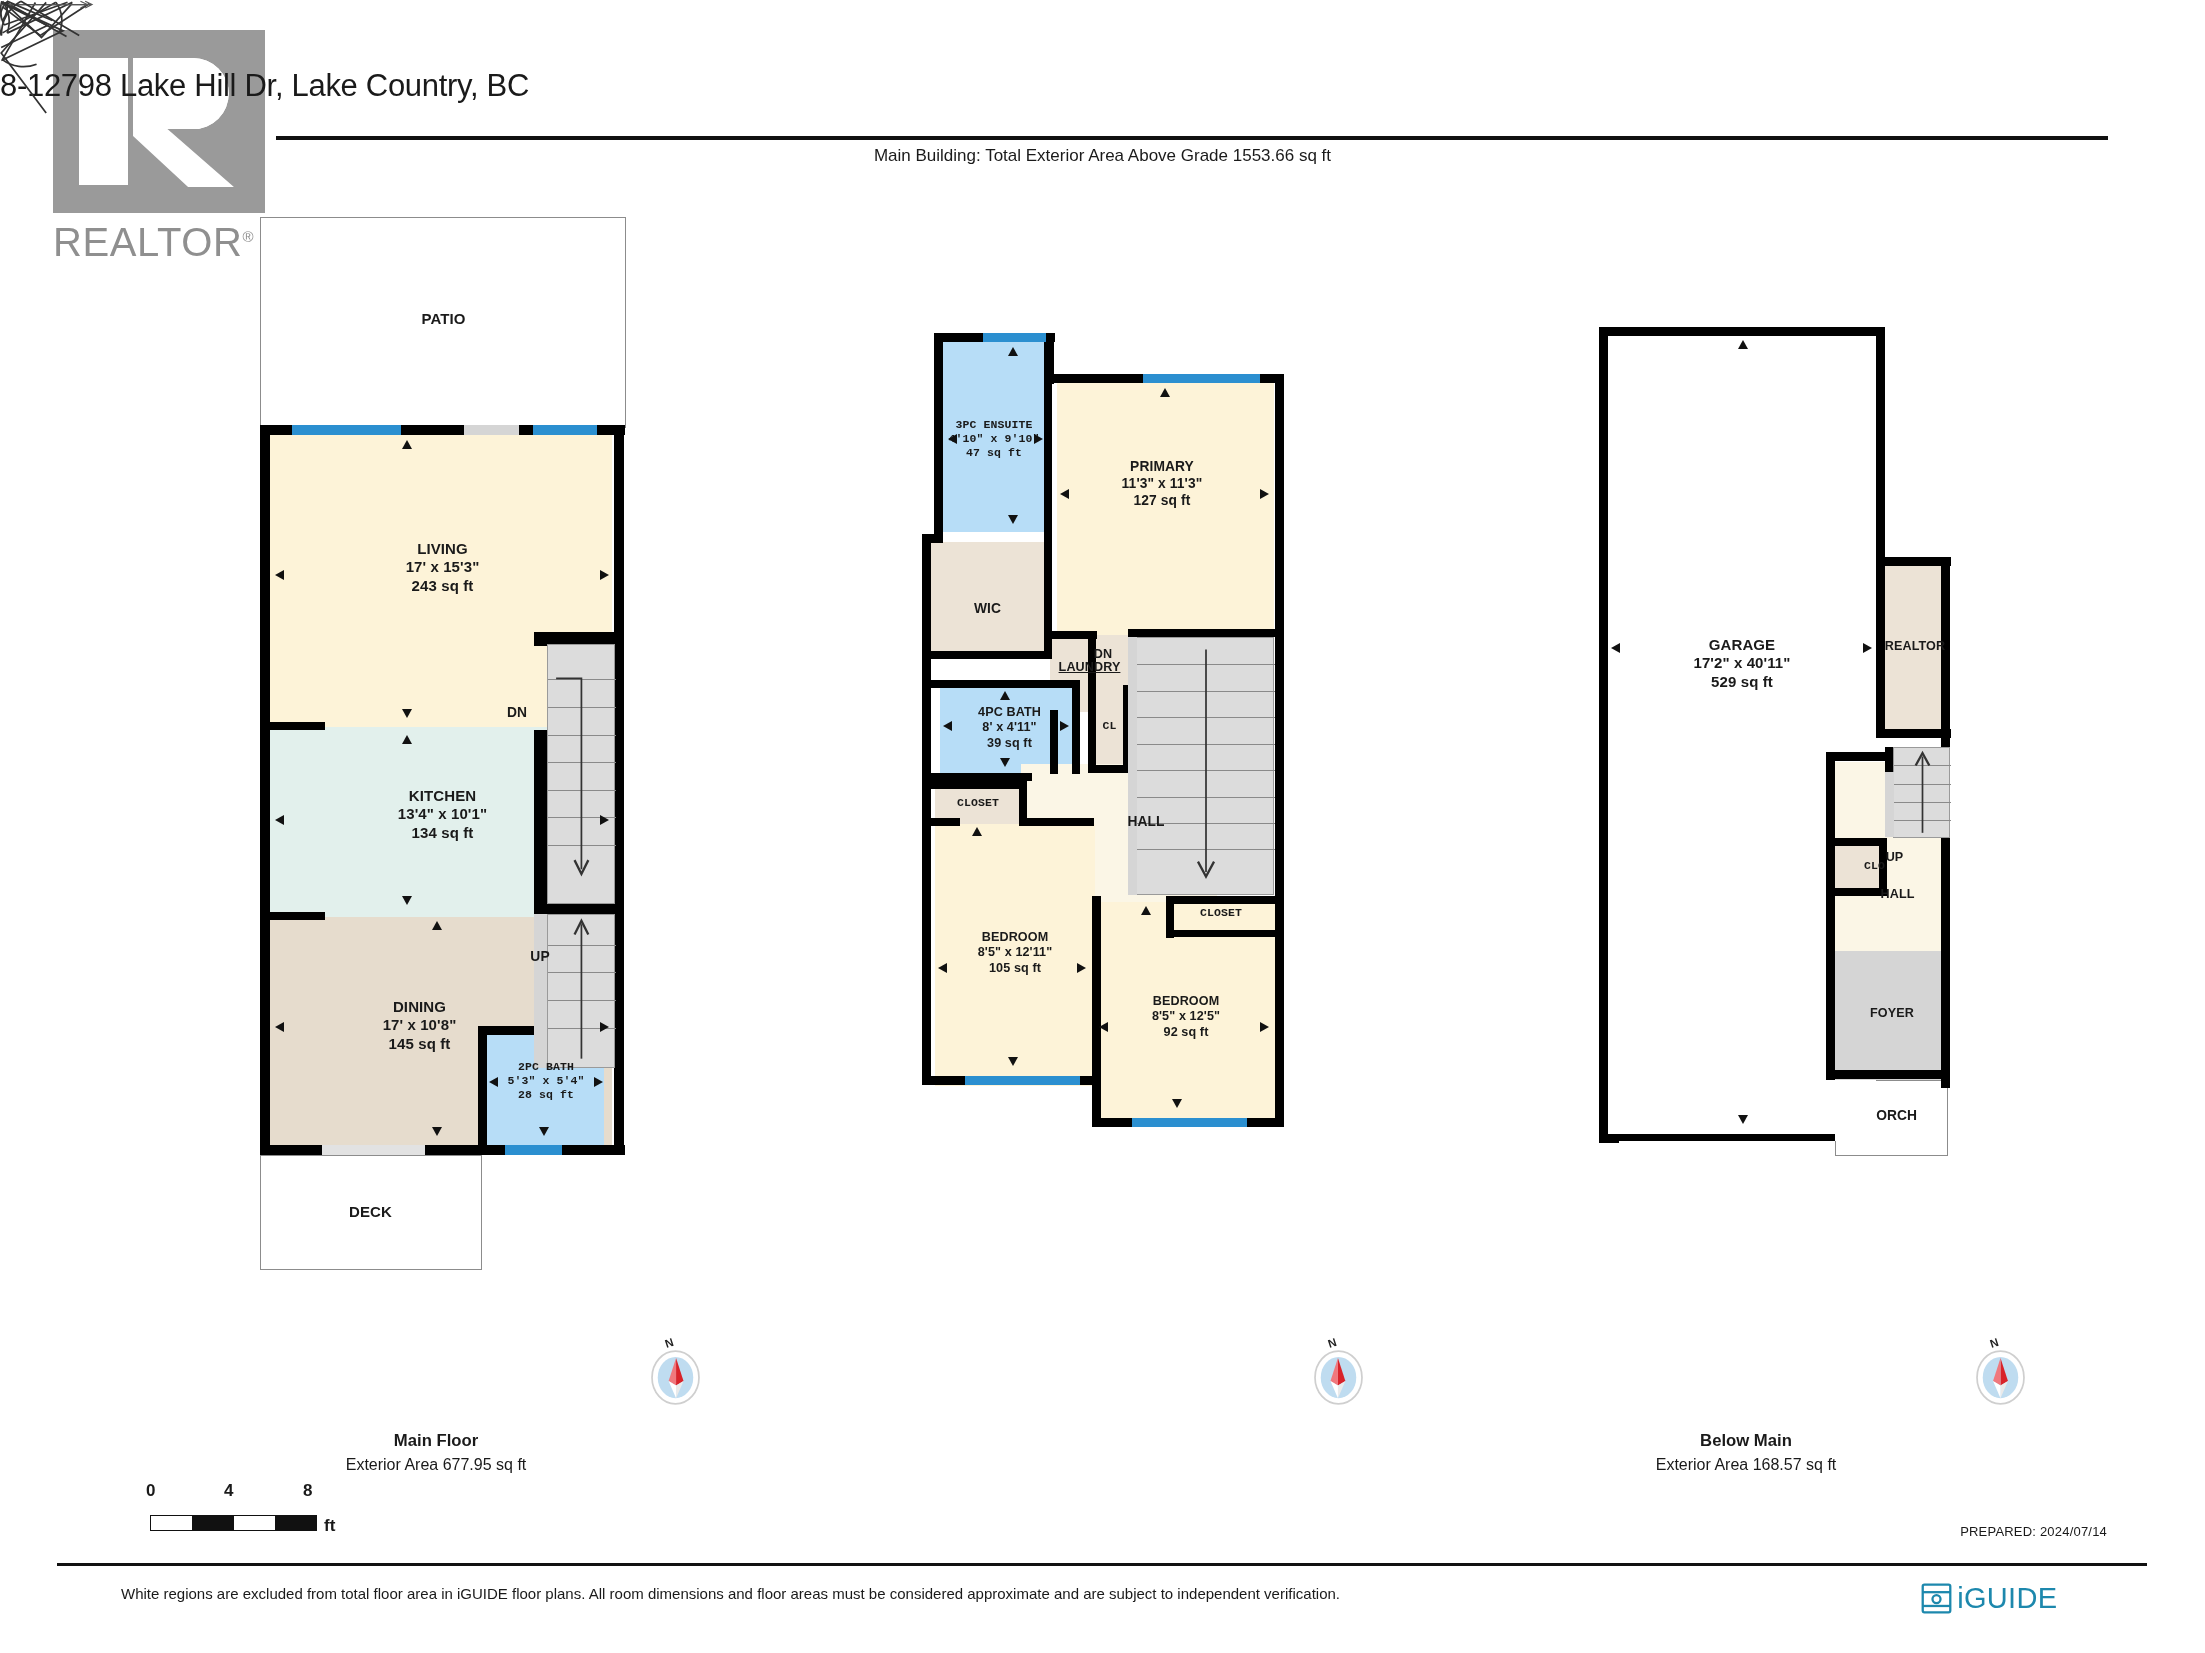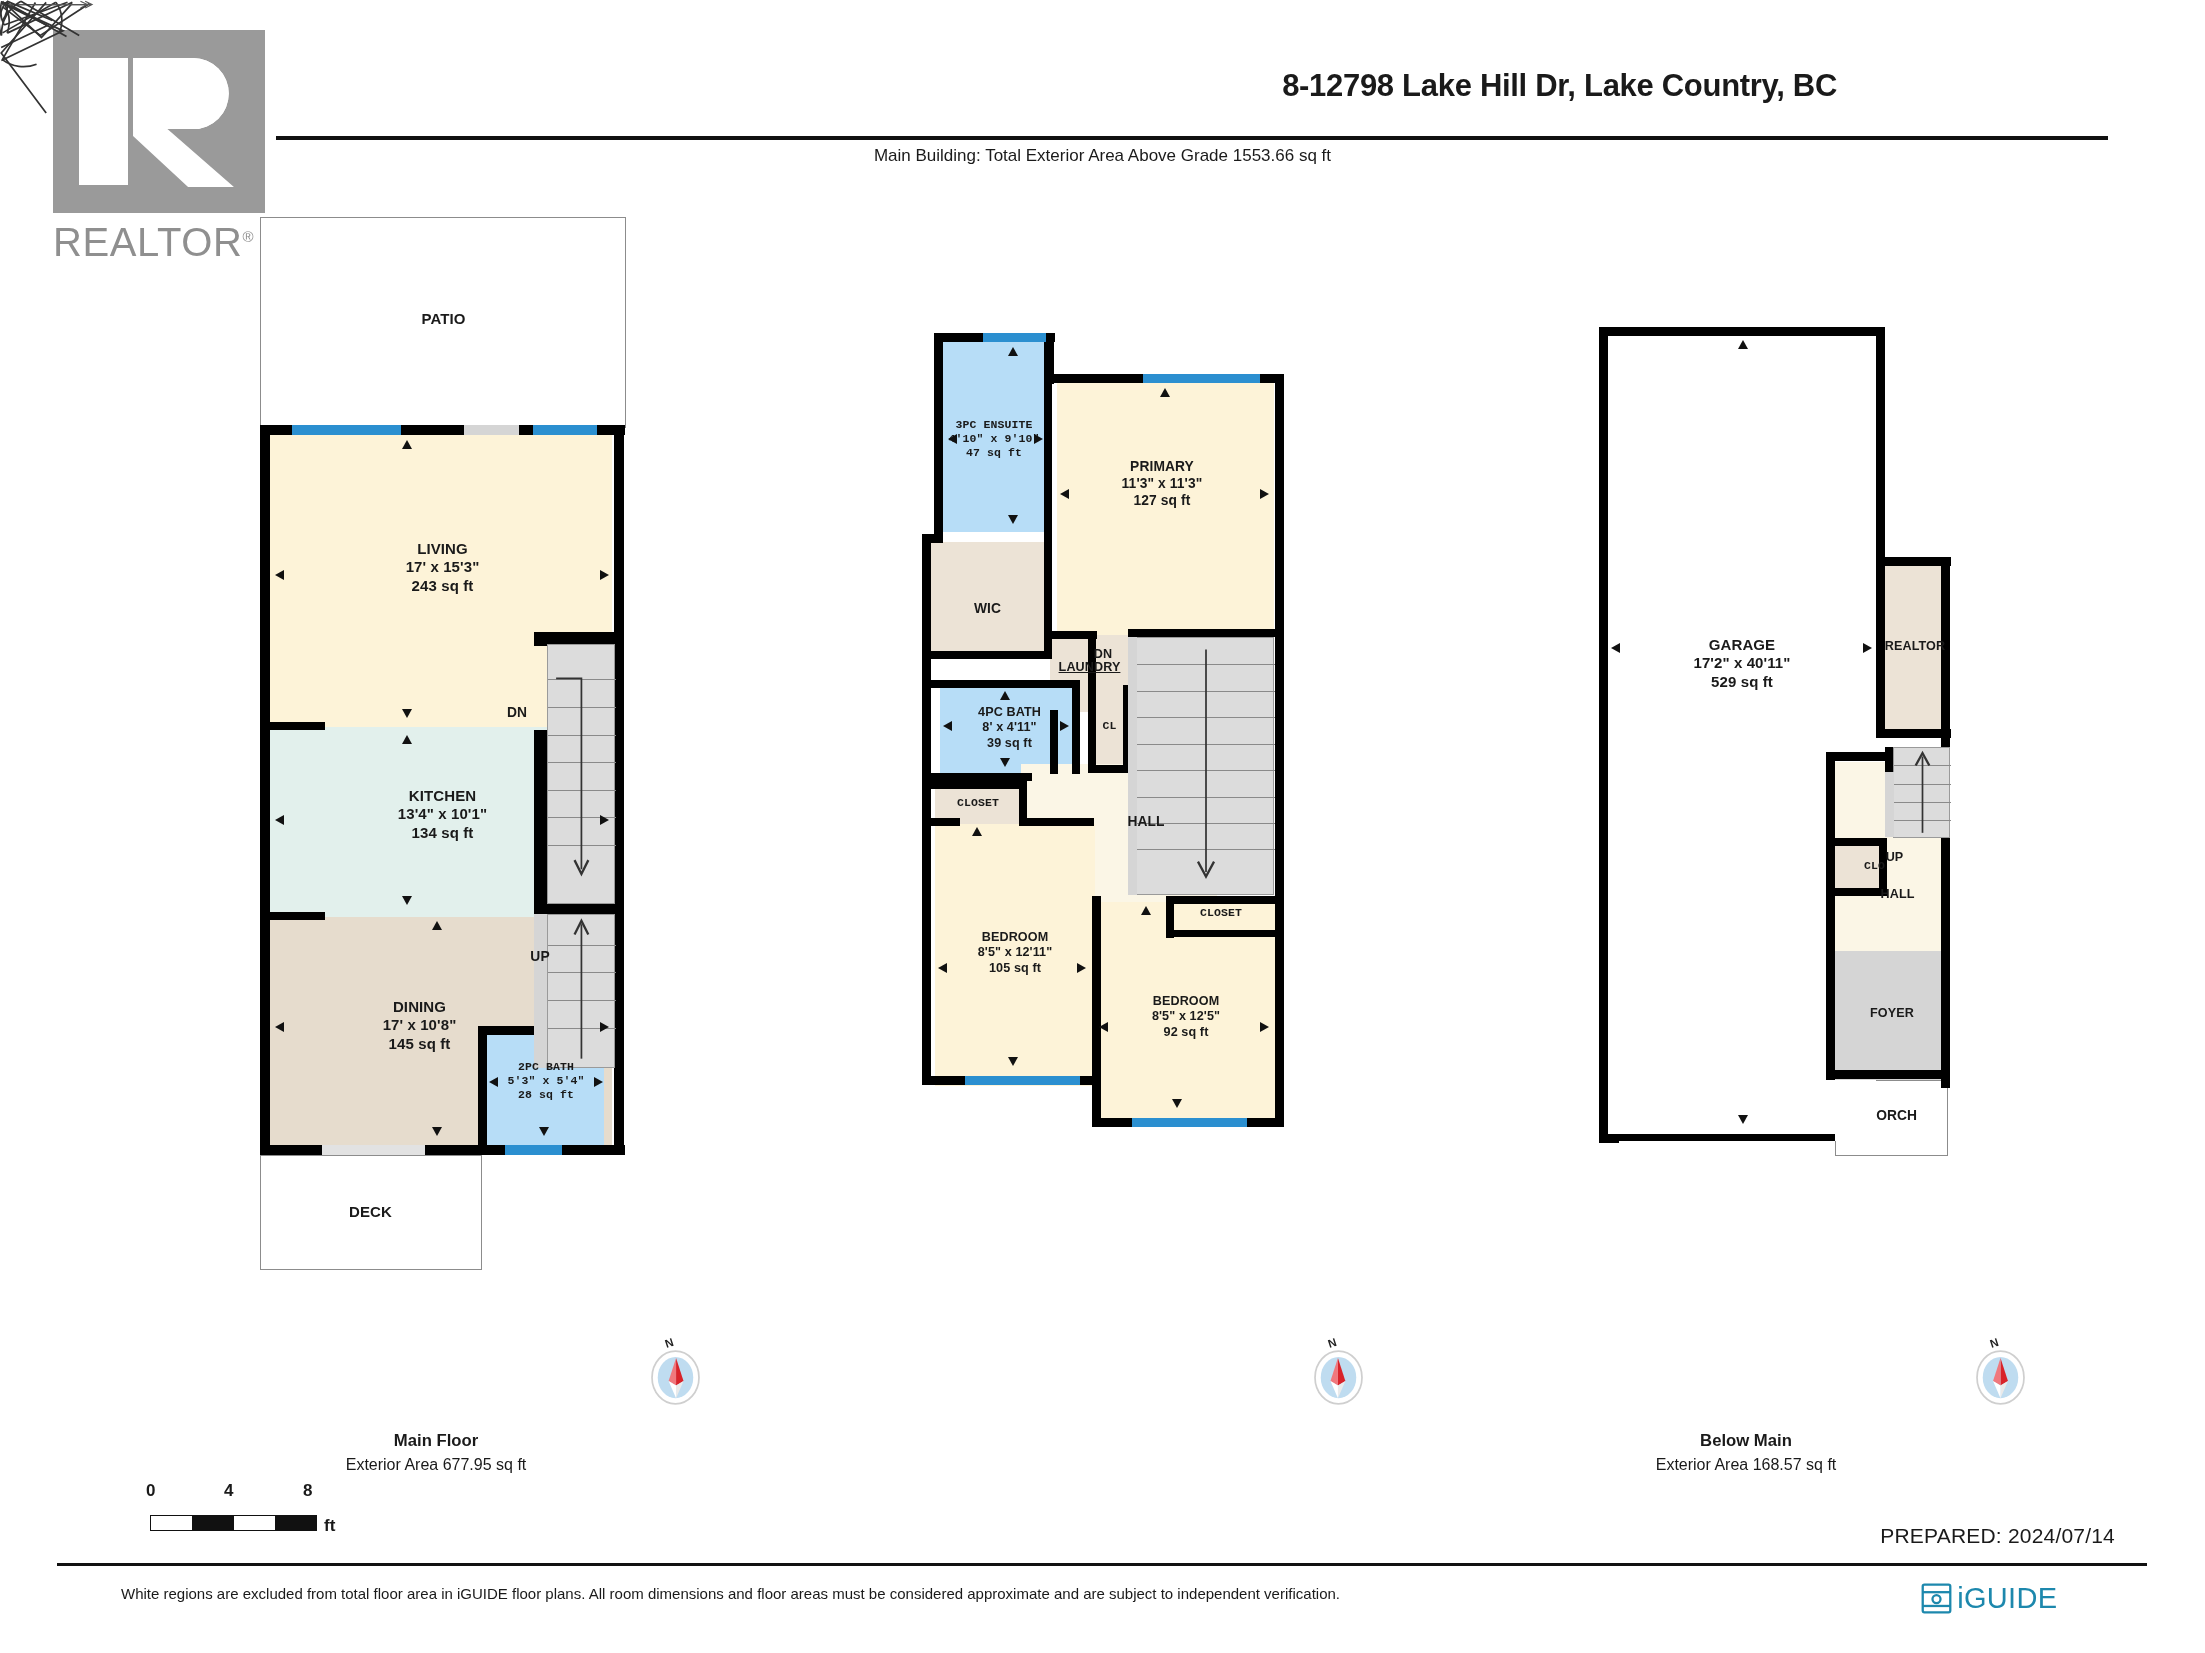--- a/index.html
+++ b/index.html
@@ -11,22 +11,22 @@
 
   
   #realtor-logo{position:absolute;left:53px;top:30px;width:212px;height:230px;}
   #realtor-logo .mark{position:absolute;left:0;top:0;width:212px;height:183px;background:#9a9a9a;}
   #realtor-logo .bar-v{position:absolute;left:26.4px;top:27.6px;width:49px;height:127px;background:#fff;}
   #realtor-logo .rtxt{position:absolute;left:0;top:184px;width:212px;height:46px;
       font-size:40px;letter-spacing:0.6px;color:#8f8f8f;line-height:46px;white-space:nowrap;}
   #realtor-logo .reg{font-size:15px;vertical-align:super;}
   #realtor-logo svg{position:absolute;left:80px;top:27.6px;}
 
-  #page-title{position:absolute;left:0;top:68px;width:1837px;text-align:right;
-      font-size:31px;font-weight:bold;letter-spacing:-0.3px;}
+  #page-title{position:absolute;left:0;top:68px;width:1837px;text-align:left;
+      font-size:31px;font-weight:normal;letter-spacing:-0.3px;}
   #title-rule{position:absolute;left:276px;top:136px;width:1832px;height:4px;background:#111;}
   #page-subtitle{position:absolute;left:0;top:146px;width:2205px;text-align:center;font-size:17px;}
 
   
   .plan{position:absolute;}
   .wall{position:absolute;background:#000;}
   .room{position:absolute;box-sizing:border-box;}
   .rm-yellow{background:#fdf3d8;}
   .rm-mint{background:#e2f0ec;}
   .rm-tan{background:#e6dccd;}
@@ -68,21 +68,21 @@
   .compass .nlab{position:absolute;left:17px;top:0;font-size:11.5px;font-weight:bold;
       transform:rotate(-18deg);color:#222;}
 
   #scalebar{position:absolute;left:150px;top:1515px;width:167px;height:16px;
       box-sizing:border-box;border:1.1px solid #111;display:flex;}
   #scalebar span{flex:1;}
   #scalebar .blk{background:#111;}
   .sc-num{position:absolute;font-size:17px;font-weight:bold;}
   #sc-ft{position:absolute;left:324px;top:1516px;font-size:17px;font-weight:bold;}
 
-  #prepared{position:absolute;right:90px;top:1524px;font-size:21px;letter-spacing:0.2px;}
+  #prepared{position:absolute;right:98px;top:1524px;font-size:13px;letter-spacing:0.2px;}
   #footer-rule{position:absolute;left:57px;top:1563px;width:2090px;height:3.4px;background:#111;}
   #disclaimer{position:absolute;left:121px;top:1585px;font-size:15px;}
   #iguide{position:absolute;left:1921px;top:1580px;width:172px;height:37px;
       display:flex;align-items:center;gap:5.2px;}
   #iguide .ig-text{font-size:29px;color:#1d88ad;letter-spacing:0.3px;line-height:1;}
 </style>
 </head>
 <body>
 
 <div class="page">

